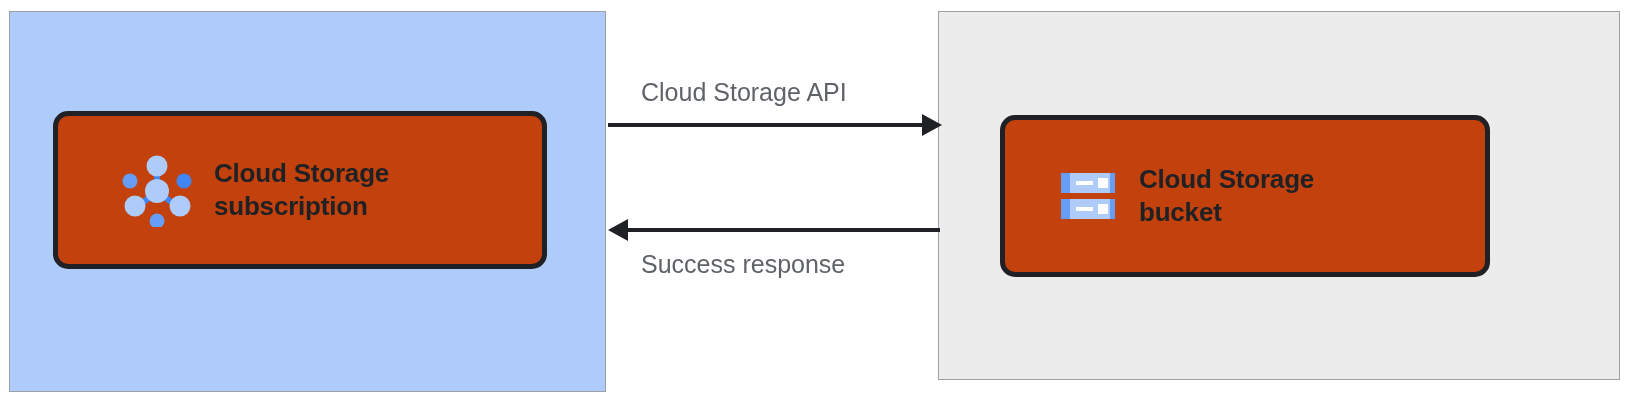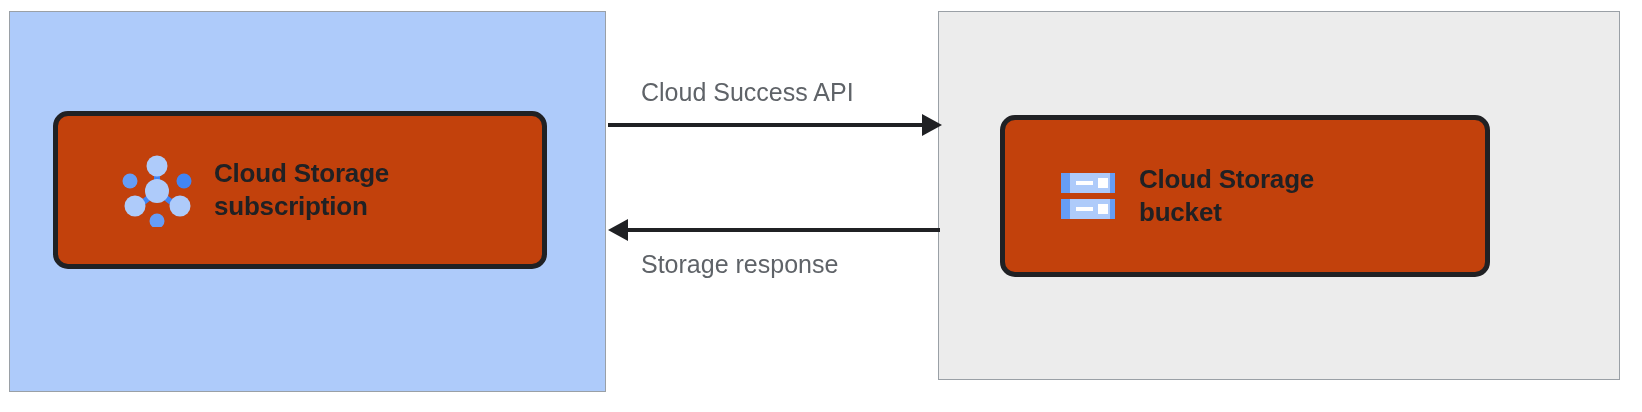--- a/index.html
+++ b/index.html
@@ -174,19 +174,19 @@
       <rect x="53" y="34" width="5" height="20" fill="#669df6"></rect>
       <rect x="19" y="42" width="17" height="4" fill="#ffffff"></rect>
       <rect x="41" y="39" width="10" height="10" fill="#ffffff"></rect>
     </svg>
     <div class="card-label">Cloud Storage
 bucket</div>
   </div>
 
   <div class="connector" id="arrow-api-line"></div>
   <div class="arrowhead" id="arrow-api-head"></div>
-  <div class="edge-label" id="label-api">Cloud Success API</div>
+  <div class="edge-label" id="label-api">Cloud Storage API</div>
 
   <div class="connector" id="arrow-response-line"></div>
   <div class="arrowhead" id="arrow-response-head"></div>
-  <div class="edge-label" id="label-response">Storage response</div>
+  <div class="edge-label" id="label-response">Success response</div>
 
 </div>
 
 </body></html>

